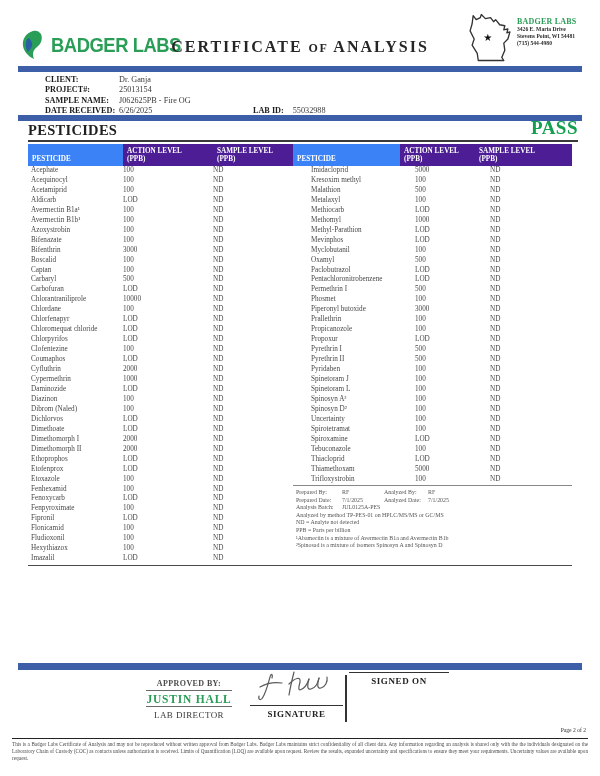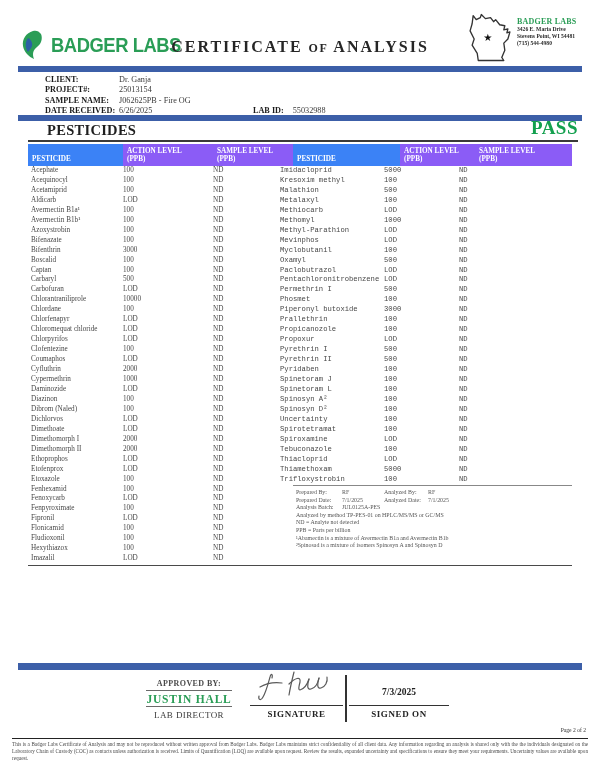--- a/index.html
+++ b/index.html
@@ -26,33 +26,33 @@
   
   .client-block { position:absolute; left:45px; top:75px; font-size:8.2px; line-height:10.3px; }
   .crow .clabel { display:inline-block; width:72px; font-weight:bold; color:#1b1b1b; }
   .crow .cval { color:#3a3a3a; }
   .labid { position:absolute; left:208px; top:30.9px; white-space:nowrap; }
   .labid .clabel { width:auto; margin-right:7px; }
   
   .section-head { position:absolute; left:28px; right:22px; top:120px; height:19px;
                   display:flex; justify-content:space-between; align-items:flex-end;
                   border-bottom:2.5px solid #3a3a3a; padding-bottom:1px; }
-  .section-title { font-size:14.5px; font-weight:bold; color:#1f1f1f; letter-spacing:0.3px;margin-left:19px; }
+  .section-title { font-size:14.5px; font-weight:bold; color:#1f1f1f; letter-spacing:0.3px; }
   .pass-badge { font-size:19px; font-weight:bold; color:#13a04e; letter-spacing:0.5px; }
   
   .thead { position:absolute; left:28px; top:144px; width:544px; height:22px; display:grid;
            grid-template-columns:95px 90px 80px 107px 75px 97px; }
   .thead .cell { color:#fff; font-weight:bold; font-size:7.2px; line-height:8.2px;
                  display:flex; flex-direction:column; justify-content:flex-end;
                  padding:2px 0 2.5px 4px; box-sizing:border-box; }
   .cell.green { background:#3b82f6; }
-  .cell.blue  { background:#8b5cf6; }
+  .cell.blue  { background:#4c1d95; }
   .tbody { position:absolute; font-size:7.2px; color:#474747; }
   .tbody-left  { left:28px;  top:166px; width:265px; }
-  .tbody-right { left:277px; top:166px; width:279px;font-family:Liberation Mono, monospace; }
+  .tbody-right { left:308px; top:166px; width:279px; }
   .trow { display:grid; height:9.96px; line-height:9.9px; }
   .tbody-left  .trow { grid-template-columns:95px 90px 80px; }
   .tbody-right .trow { grid-template-columns:107px 75px 97px; }
   .trow span { overflow:hidden; white-space:nowrap; }
   .trow span:first-child { padding-left:3px; }
   .table-bottom-line { position:absolute; left:28px; right:28px; top:565px; border-top:1.8px solid #4a4a4a; }
   .notes-top-line { position:absolute; left:293px; right:28px; top:485px; border-top:1px solid #888; }
   
   .notes { position:absolute; left:296px; top:489px; width:256px; font-size:5.9px;
            line-height:7.6px; color:#555; }
@@ -585,21 +585,20 @@
         </g>
       </svg>
     </div>
     <div class="sig-rule"></div>
     <div class="sig-label">SIGNATURE</div>
   </div>
 
   <div class="vdivider"></div>
 
   <div class="signedon-block">
-    <div class="date-space">7/3/2025</div>
     <div class="sig-rule"></div>
     <div class="sig-label">SIGNED ON</div>
   </div>
 
   <div class="page-num">Page 2 of 2</div>
   <div class="footer-line"></div>
   <div class="disclaimer">This is a Badger Labs Certificate of Analysis and may not be reproduced without written approval from Badger Labs. Badger Labs maintains strict confidentiality of all client data. Any information regarding an analysis is shared only with the the individuals designated on the Laboratory Chain of Custody (COC) as contacts unless authorization is received. Limits of Quantification (LOQ) are available upon request. Review the results, expanded uncertainty and specifications to ensure they meet your requirements. Uncertainty values are available upon request.</div>
 
 </div>
 

